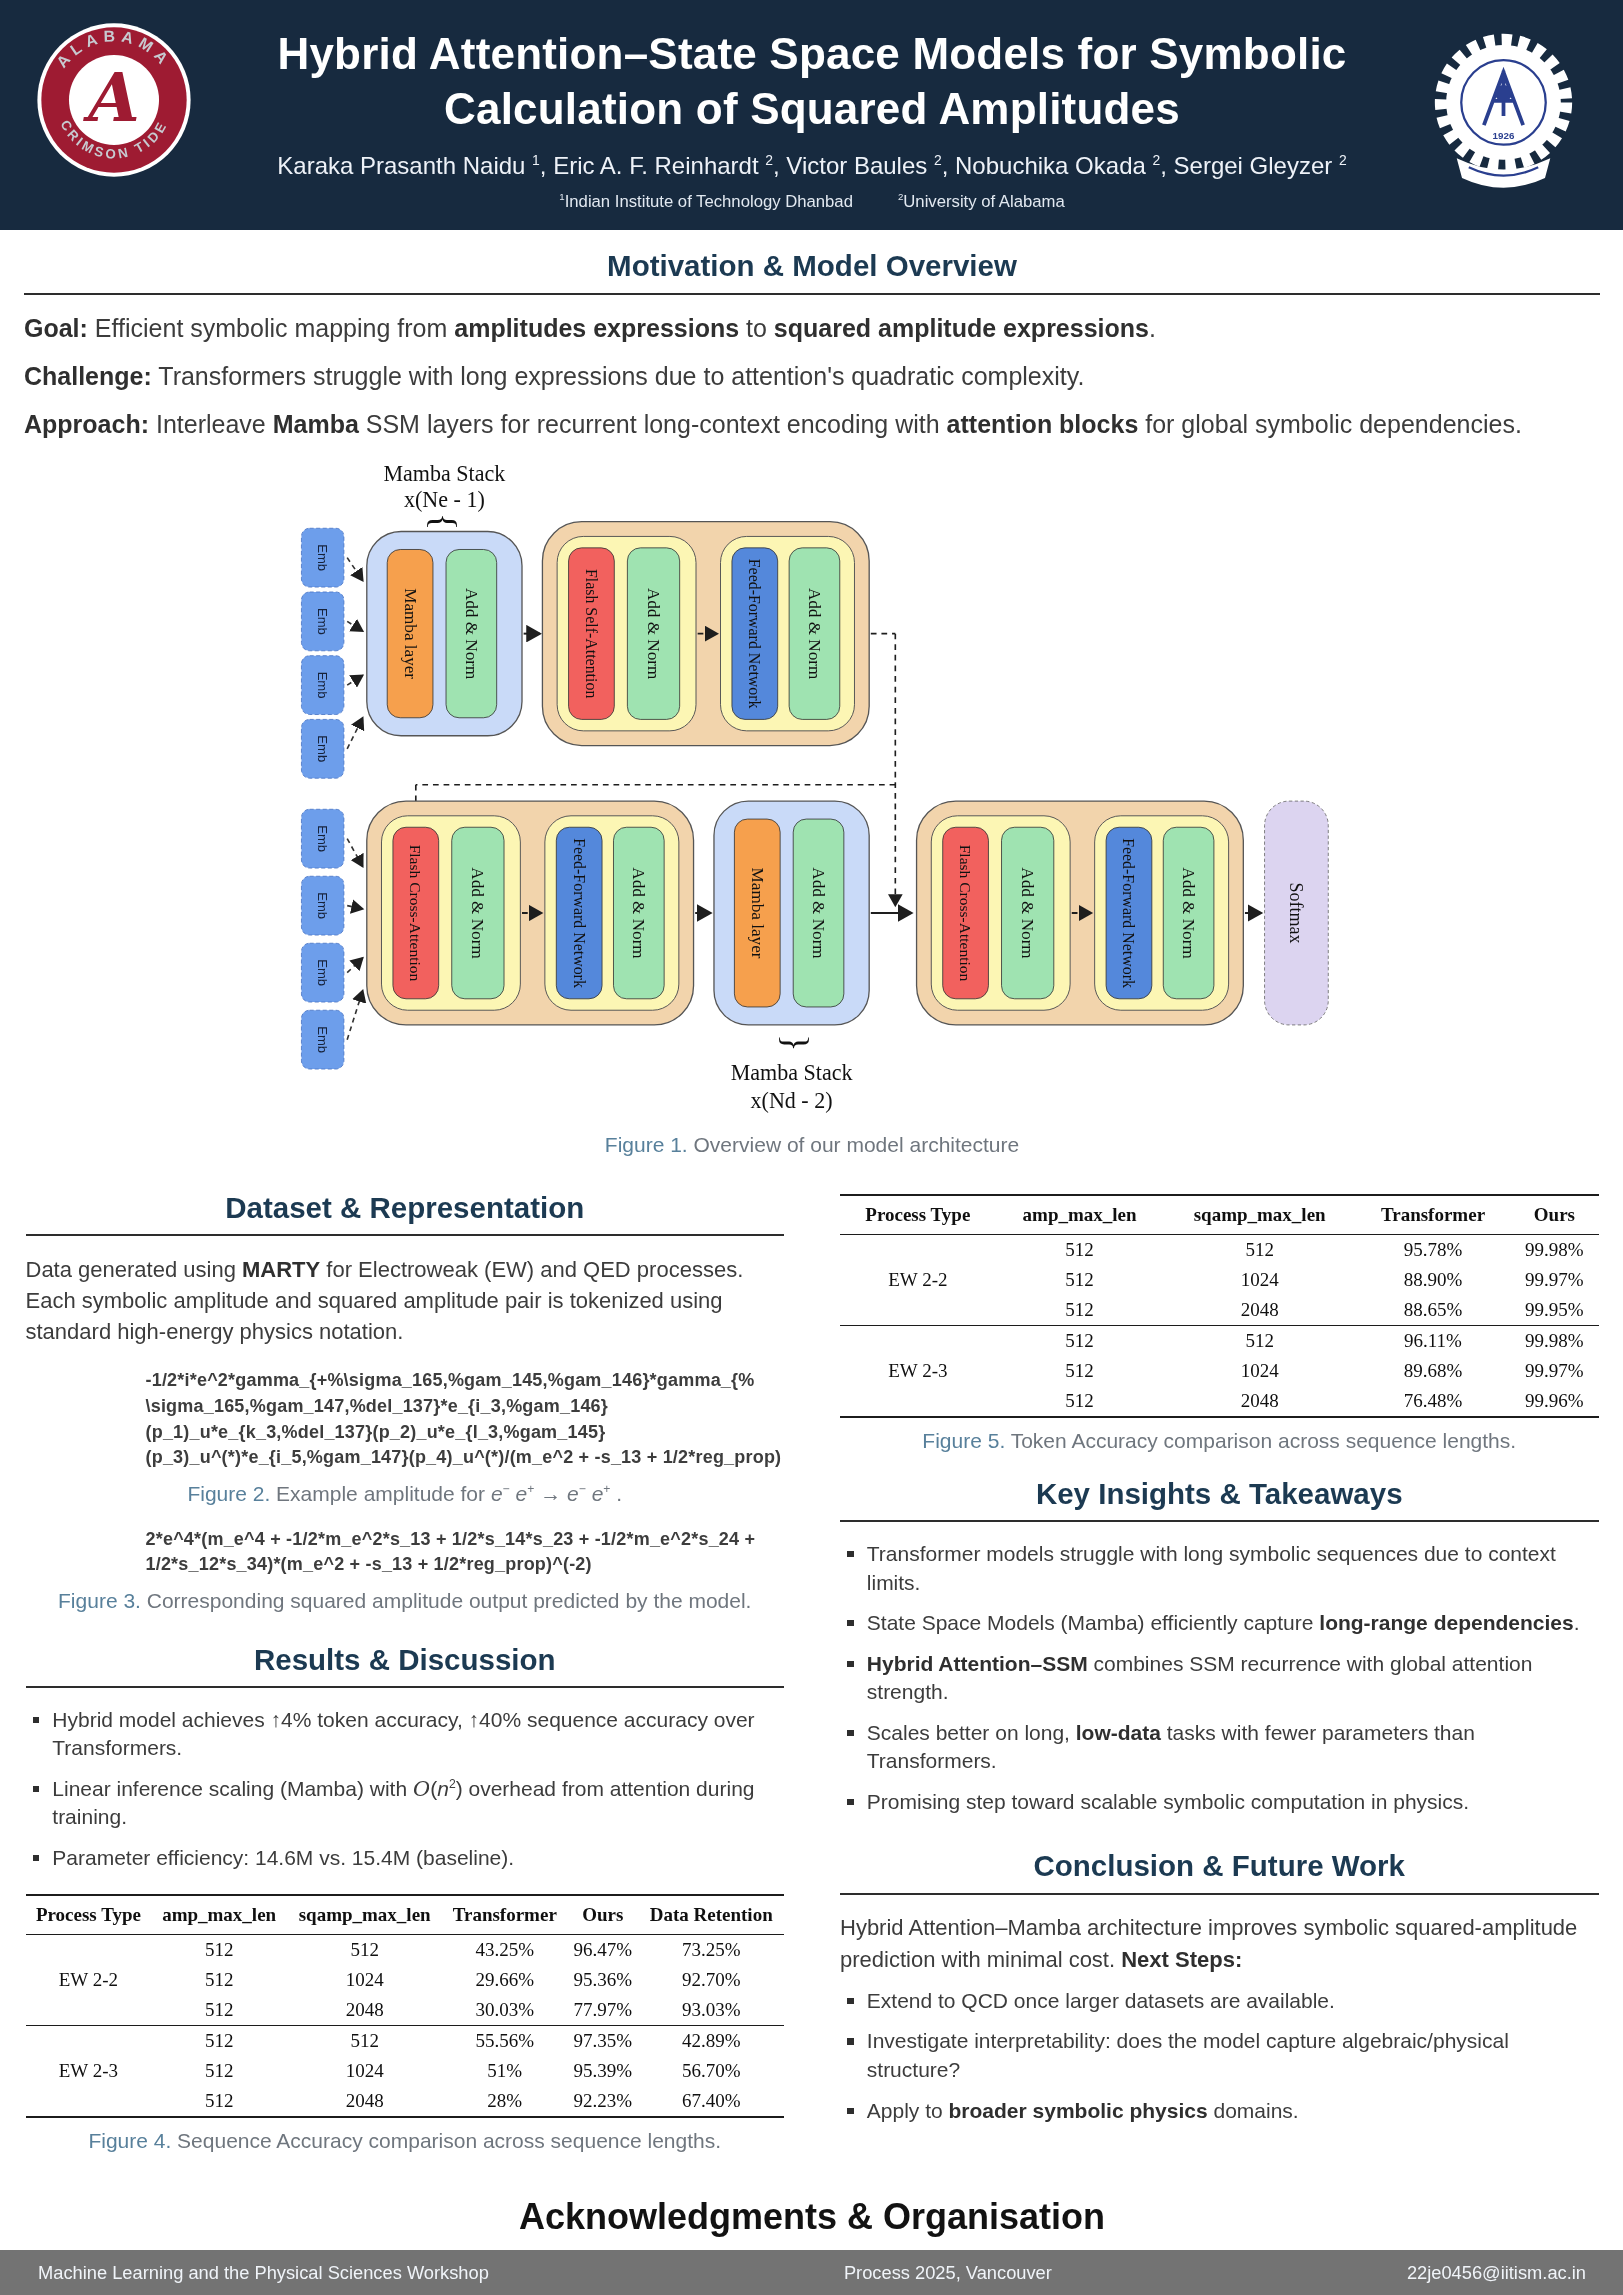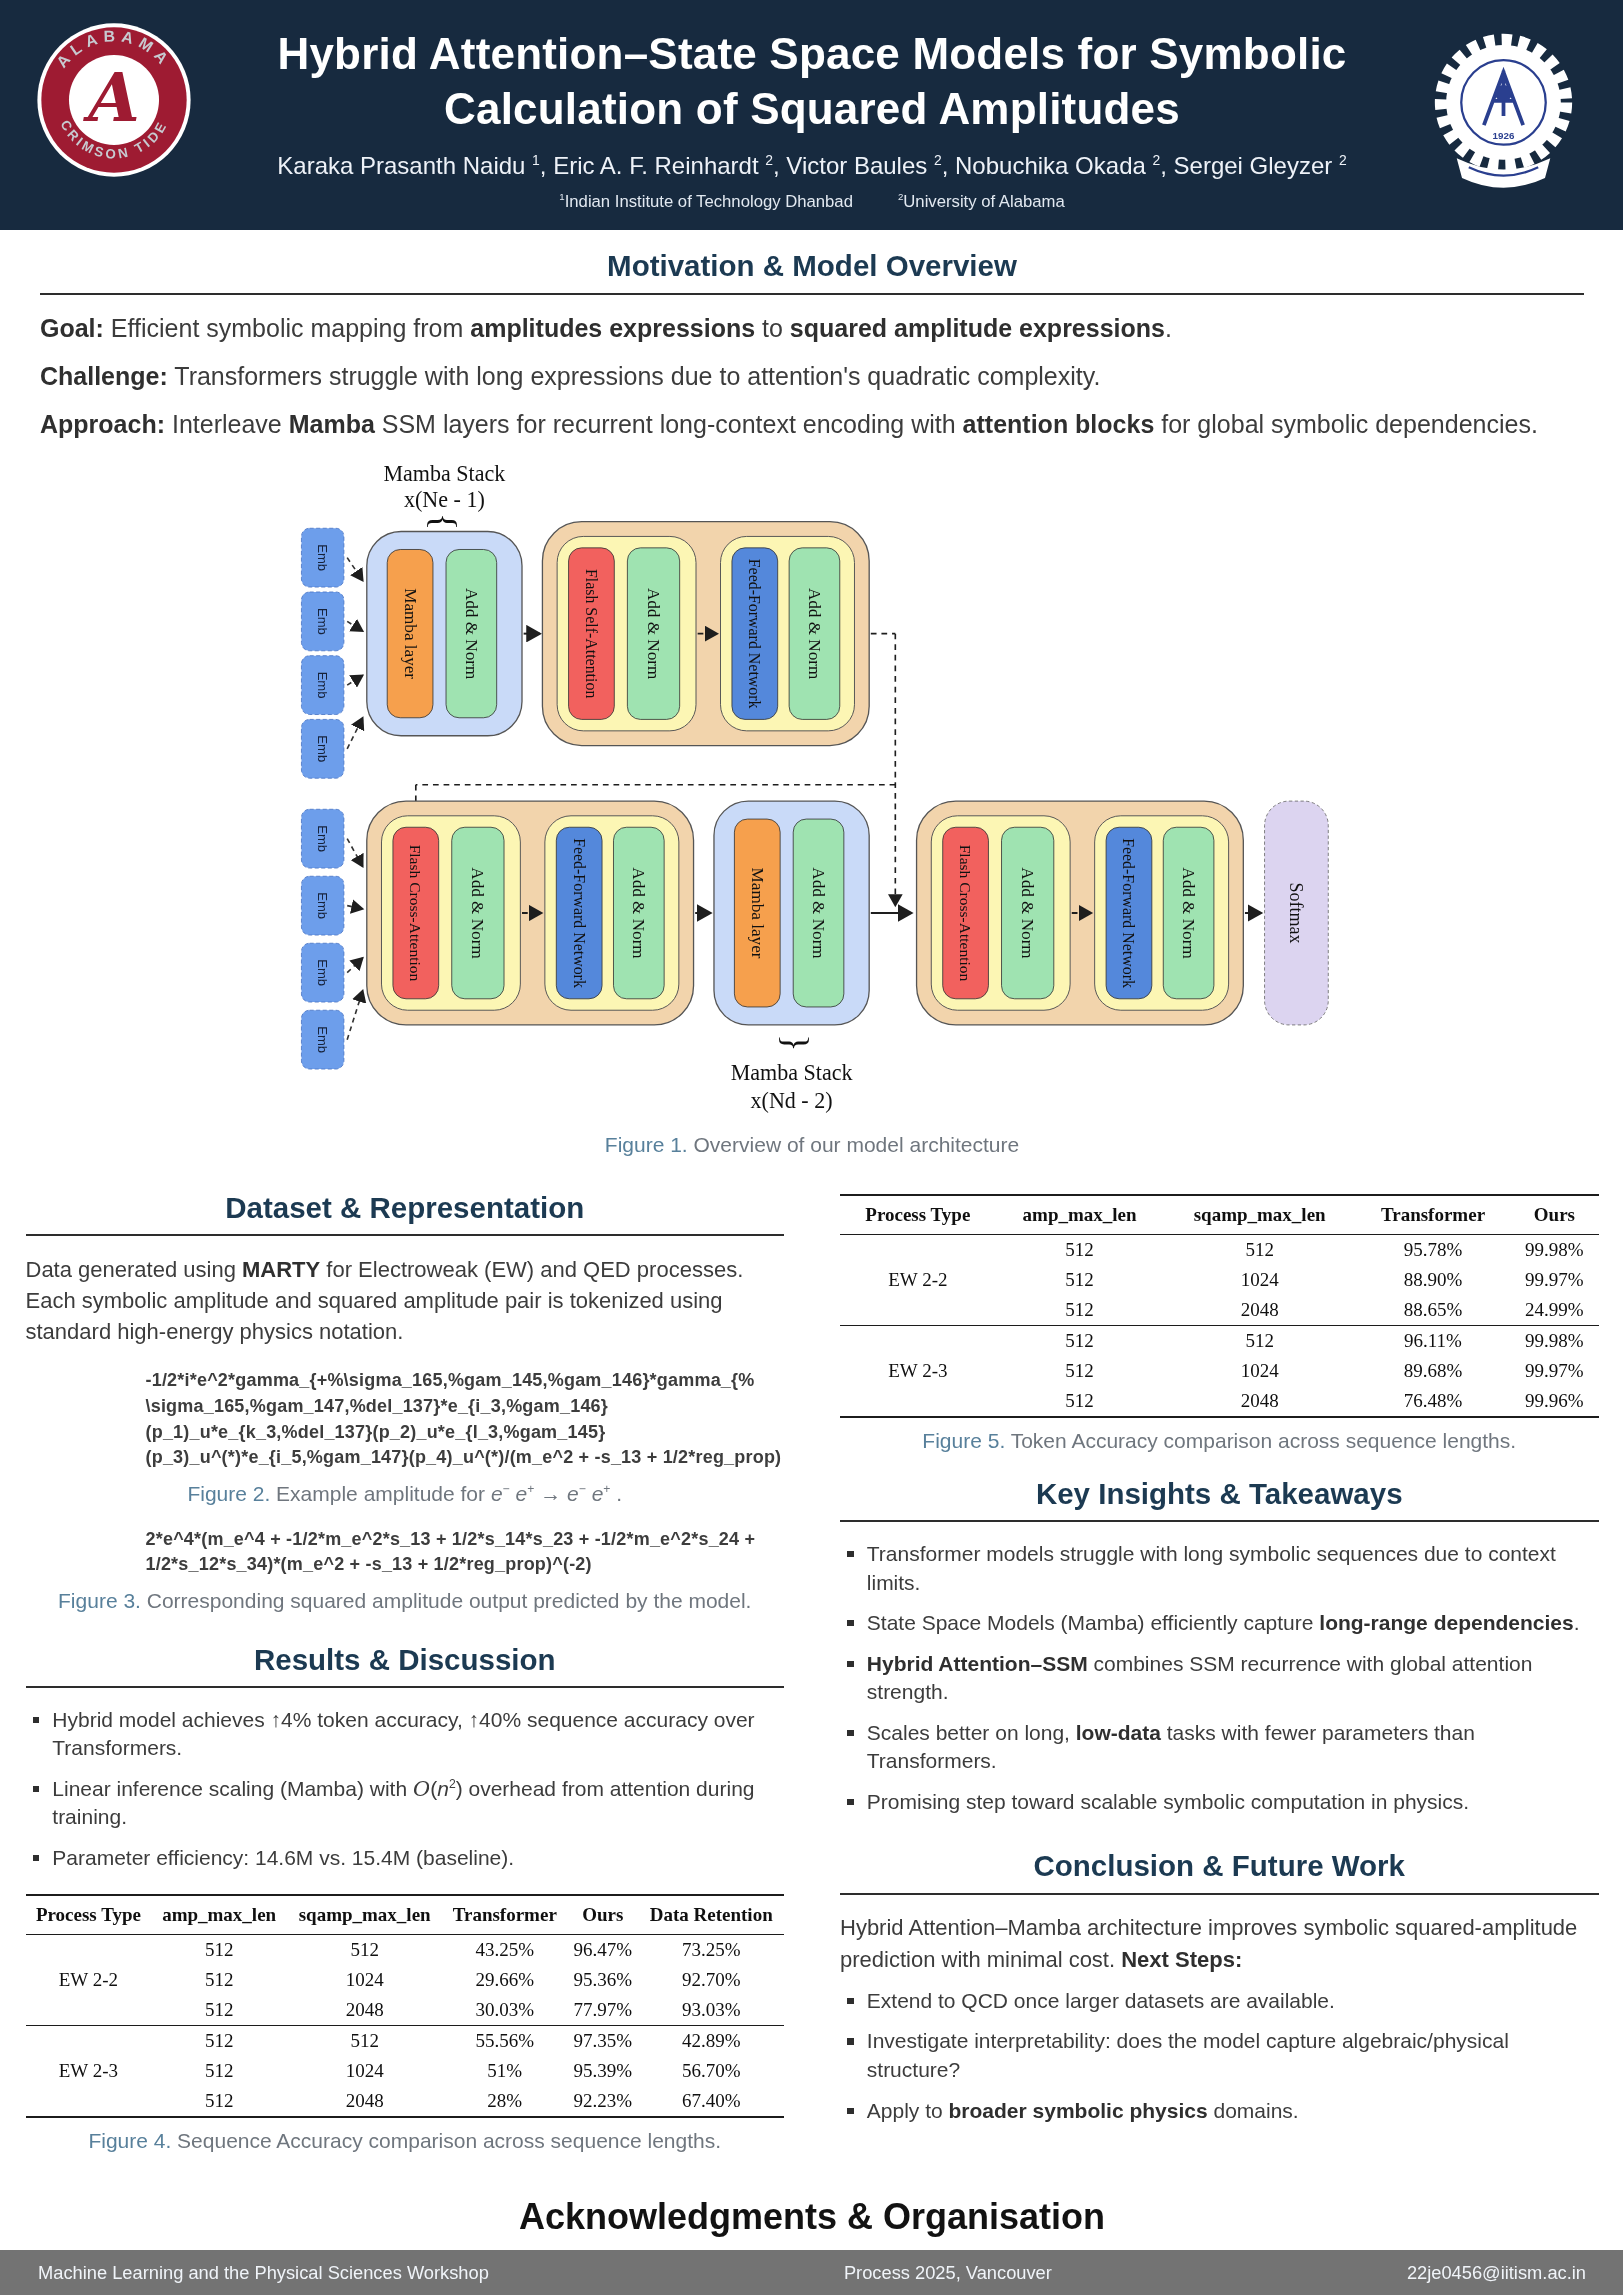--- a/index.html
+++ b/index.html
@@ -14,21 +14,21 @@
   .title{font-size:44px;font-weight:bold;line-height:1.24;padding-top:27px;letter-spacing:0.2px;}
   .authors{font-size:24px;margin-top:16px;color:#eef2f8;font-weight:400;}
   .affils{font-size:16.7px;margin-top:11px;color:#e2e9f1;}
   .affils .gap{display:inline-block;width:45px;}
   .logo-left{position:absolute;left:35px;top:21px;}
   .logo-right{position:absolute;right:45px;top:27px;}
   
   .sec-h{font-size:29.5px;font-weight:bold;color:#1C3A52;text-align:center;margin:0;}
   .rule{border:none;border-top:2.4px solid #2d2d2d;margin:9.6px 0 17.5px;}
   
-  .motivation{padding:19px 40px 0;}
+  .motivation{padding:19px 24px 0;}
   .motivation .line{font-size:25px;margin:19px 0;color:#3c3c3c;}
   .motivation b, .para b, .bullets b{color:#2f2f2f;}
   
   .figure1-wrap{text-align:center;margin-top:8px;}
   svg.fig1{width:1160px;}
   .fig-caption{text-align:center;font-size:21px;color:#6f767e;margin:11px 0 6.4px;}
   .fig-caption .pfx{color:#58809b;}
   
   .columns{display:grid;grid-template-columns:1fr 1fr;column-gap:56px;padding:27px 25.5px 0;align-items:start;}
   .para{font-size:22px;line-height:1.42;margin:4.8px 0 11px;}
@@ -347,21 +347,21 @@
         <tr>
           <td>512</td>
           <td>1024</td>
           <td>88.90%</td>
           <td>99.97%</td>
         </tr>
         <tr>
           <td>512</td>
           <td>2048</td>
           <td>88.65%</td>
-          <td>24.99%</td>
+          <td>99.95%</td>
         </tr>
         <tr class="gsep">
           <td class="proc" rowspan="3">EW 2-3</td>
           <td>512</td>
           <td>512</td>
           <td>96.11%</td>
           <td>99.98%</td>
         </tr>
         <tr>
           <td>512</td>

